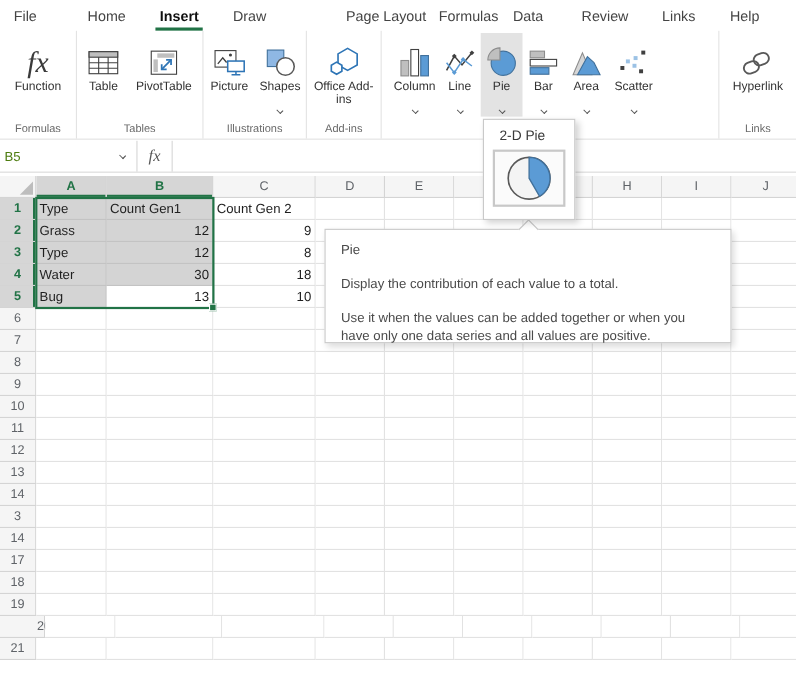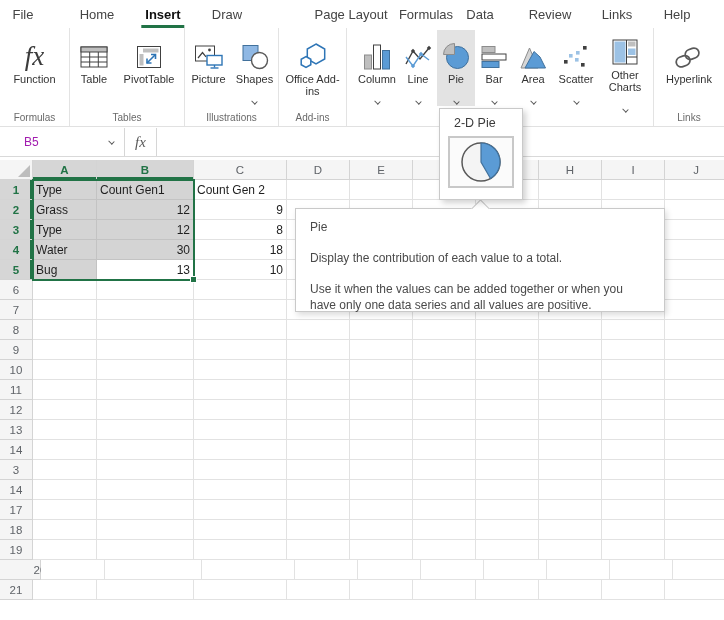--- a/index.html
+++ b/index.html
@@ -24,21 +24,21 @@
   .ricon{height:32px;display:flex;align-items:flex-end;justify-content:center;}
   .rlabel{font-size:11px;color:#333;margin-top:3px;text-align:center;line-height:12px;white-space:pre-line;}
   .chev{width:5px;height:5px;border-right:1.3px solid #555;border-bottom:1.3px solid #555;
         transform:rotate(45deg) scaleY(.8);display:inline-block;}
   .rbtn .chevwrap{margin-top:5px;height:8px;}
   .fxglyph{font-family:"Liberation Serif","DejaVu Serif",serif;font-style:italic;font-size:27px;color:#3b3b3b;line-height:28px;}
 
   
   #formulabar{position:absolute;left:0;top:128px;width:724px;height:29px;background:#fff;border-bottom:1px solid #D9D9D9;display:flex;}
   #namebox{width:125px;height:100%;position:relative;border-right:1px solid #D6D6D6;display:flex;align-items:center;}
-  #namebox .ref{font-size:12px;color:#a21caf;margin-left:24px;}
+  #namebox .ref{font-size:12px;color:#4d7c0f;margin-left:4px;}
   #namebox .chev{position:absolute;right:10px;top:11px;}
   #fxbtn{width:32px;height:100%;border-right:1px solid #D6D6D6;display:flex;align-items:center;justify-content:center;}
   #fxbtn .fxglyph{font-size:15px;line-height:15px;color:#595959;}
   #formulainput{flex:1;height:100%;font-size:12px;padding:0 6px;display:flex;align-items:center;color:#262626;}
 
   
   #grid{position:absolute;left:0;top:160px;width:724px;height:460px;}
   .g-row{display:flex;height:20px;}
   .g-row.hdr{height:20px;}
   .gh{flex:none;height:20px;background:#F5F5F5;border-right:1px solid #D4D4D4;border-bottom:1px solid #D4D4D4;
@@ -245,34 +245,20 @@
               <rect x="14" y="7" width="3.6" height="3.6" fill="#9CC2E5"></rect>
               <rect x="7" y="10" width="3.6" height="3.6" fill="#9CC2E5"></rect>
               <rect x="13" y="14" width="3.6" height="3.6" fill="#9CC2E5"></rect>
               <rect x="2" y="16" width="3.6" height="3.6" fill="#404040"></rect>
               <rect x="19" y="19" width="3.6" height="3.6" fill="#404040"></rect>
             </svg>
             </span>
           <span class="rlabel">Scatter</span>
           <span class="chevwrap"><span class="chev"></span></span>
         </div>
-        <div class="rbtn" style="width:52px">
-          <span class="ricon">
-            <svg width="28" height="28" viewBox="0 0 28 28">
-              <rect x="2" y="2" width="24" height="24" fill="#fff" stroke="#404040"></rect>
-              <rect x="3.5" y="3.5" width="11" height="21" fill="#9CC2E5"></rect>
-              <line x1="15.5" y1="2" x2="15.5" y2="26" stroke="#404040"></line>
-              <rect x="17" y="3.5" width="7.5" height="5" fill="#BFBFBF"></rect>
-              <rect x="17" y="10.5" width="7.5" height="6.5" fill="#9CC2E5"></rect>
-              <line x1="15.5" y1="19" x2="26" y2="19" stroke="#404040"></line>
-            </svg>
-            </span>
-          <span class="rlabel">Other Charts</span>
-          <span class="chevwrap"><span class="chev"></span></span>
-        </div>
       </div>
       <div class="rgroup-label"></div>
     </div>
 
     <div class="rgroup" style="left:654px;width:70px;border-right:none">
       <div class="rbtns">
         <div class="rbtn" style="width:66px">
           <span class="ricon">
             <svg width="34" height="26" viewBox="0 0 34 26">
               <g transform="rotate(-20 17 13)">

